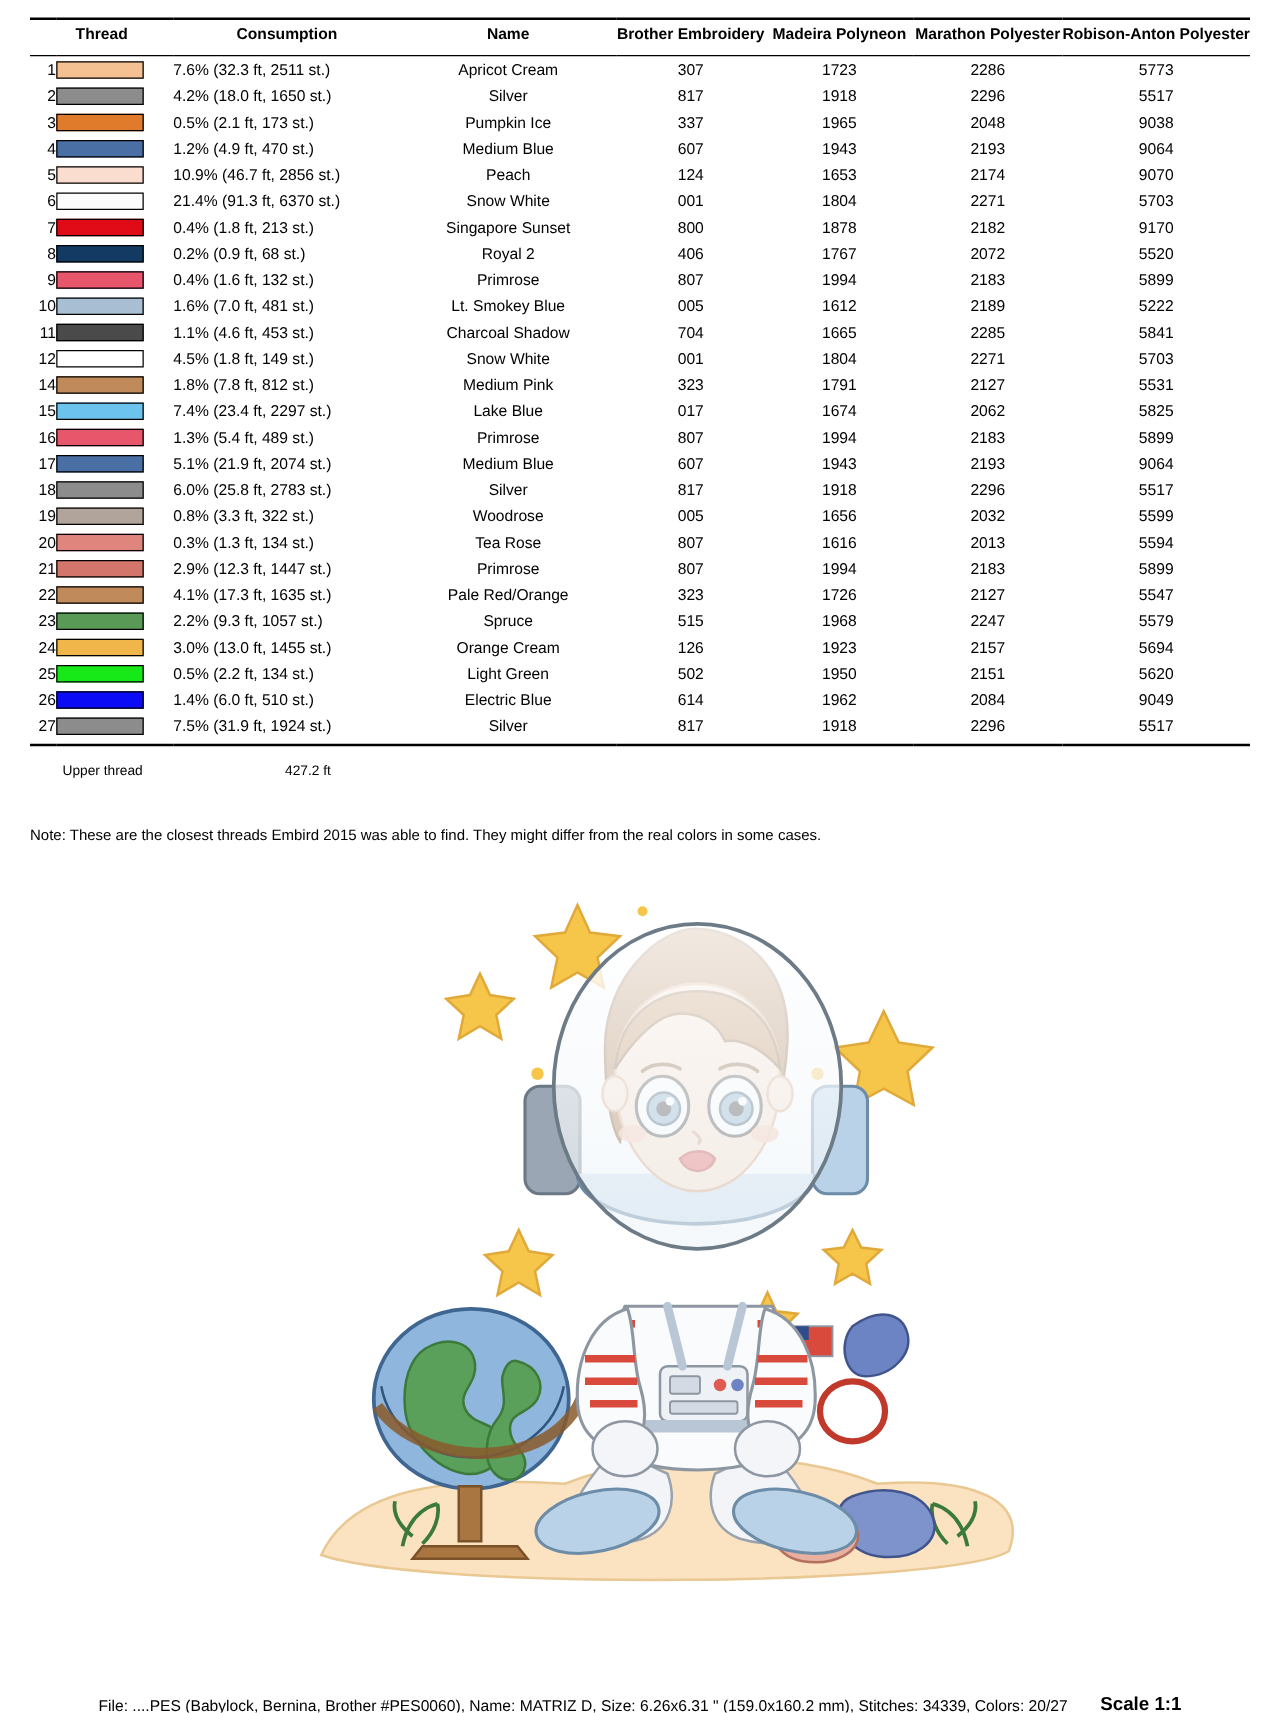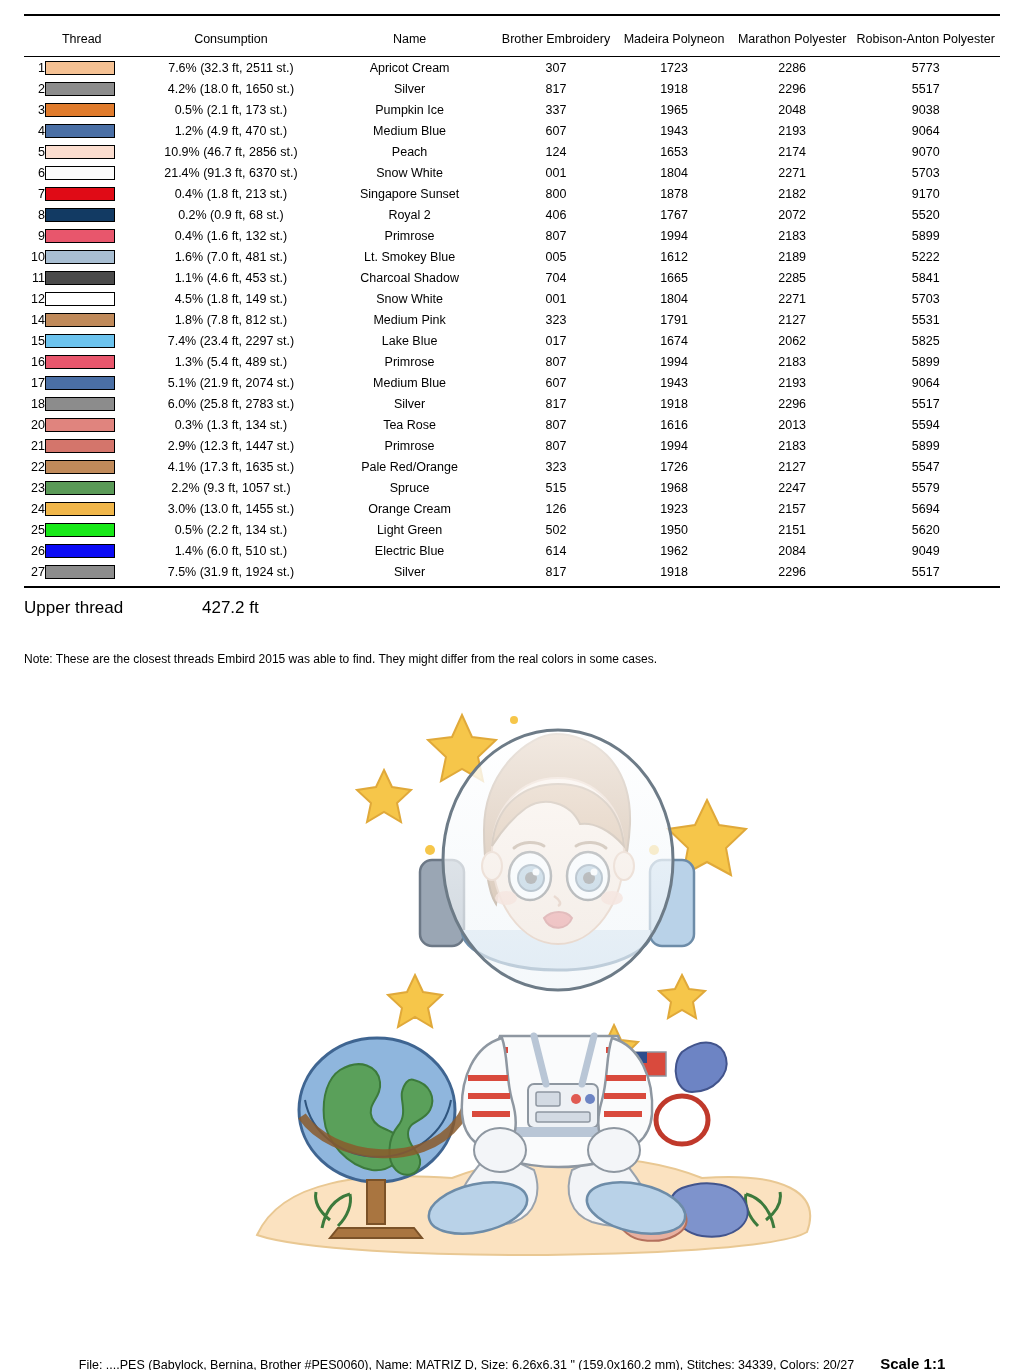--- a/index.html
+++ b/index.html
@@ -26,23 +26,23 @@
   
   .table-wrap {
     margin-top: 14px;
   }
   table.threads {
     width: 100%;
     border-collapse: collapse;
     font-size: 12.5px;
   }
   table.threads thead th {
-    font-weight: normal;
+    font-weight: bold;
     font-size: 12.5px;
-    padding: 16px 0 2px 0;
+    padding: 4px 0 2px 0;
     vertical-align: bottom;
     text-align: center;
     white-space: nowrap;
   }
   .rule-top {
     border-top: 2px solid #000;
   }
   .rule-mid {
     border-bottom: 1.5px solid #000;
   }
@@ -76,38 +76,39 @@
     padding: 0;
   }
   .swatch {
     width: 70px;
     height: 14px;
     border: 1px solid #000;
     box-sizing: border-box;
     display: block;
   }
   td.cons {
-    text-align: center;
+    text-align: left;
     padding-right: 28px;
     white-space: nowrap;
   }
   td.name {
     text-align: center;
     padding-left: 4px;
     white-space: nowrap;
   }
   td.num {
     text-align: center;
   }
 
   
   .totals {
     margin-top: 10px;
-    font-size: 17px;
+    font-size: 11px;
     line-height: 20px;
+    margin-left: 26px;
   }
   .totals .row {
     display: flex;
   }
   .totals .label { width: 178px; }
   .totals .value { }
 
   .note {
     margin-top: 34px;
     font-size: 12px;
@@ -359,20 +360,32 @@
               <span class="swatch" style="background: rgb(140, 140, 140);"></span>
             </td>
             <td class="cons">6.0% (25.8 ft, 2783 st.)</td>
             <td class="name">Silver</td>
             <td class="num">817</td>
             <td class="num">1918</td>
             <td class="num">2296</td>
             <td class="num">5517</td>
           </tr>
           <tr>
+            <td class="idx">19</td>
+            <td class="swatchcell">
+              <span class="swatch" style="background: rgb(176, 164, 155);"></span>
+            </td>
+            <td class="cons">0.8% (3.3 ft, 322 st.)</td>
+            <td class="name">Woodrose</td>
+            <td class="num">005</td>
+            <td class="num">1656</td>
+            <td class="num">2032</td>
+            <td class="num">5599</td>
+          </tr>
+          <tr>
             <td class="idx">20</td>
             <td class="swatchcell">
               <span class="swatch" style="background: rgb(224, 132, 126);"></span>
             </td>
             <td class="cons">0.3% (1.3 ft, 134 st.)</td>
             <td class="name">Tea Rose</td>
             <td class="num">807</td>
             <td class="num">1616</td>
             <td class="num">2013</td>
             <td class="num">5594</td>

